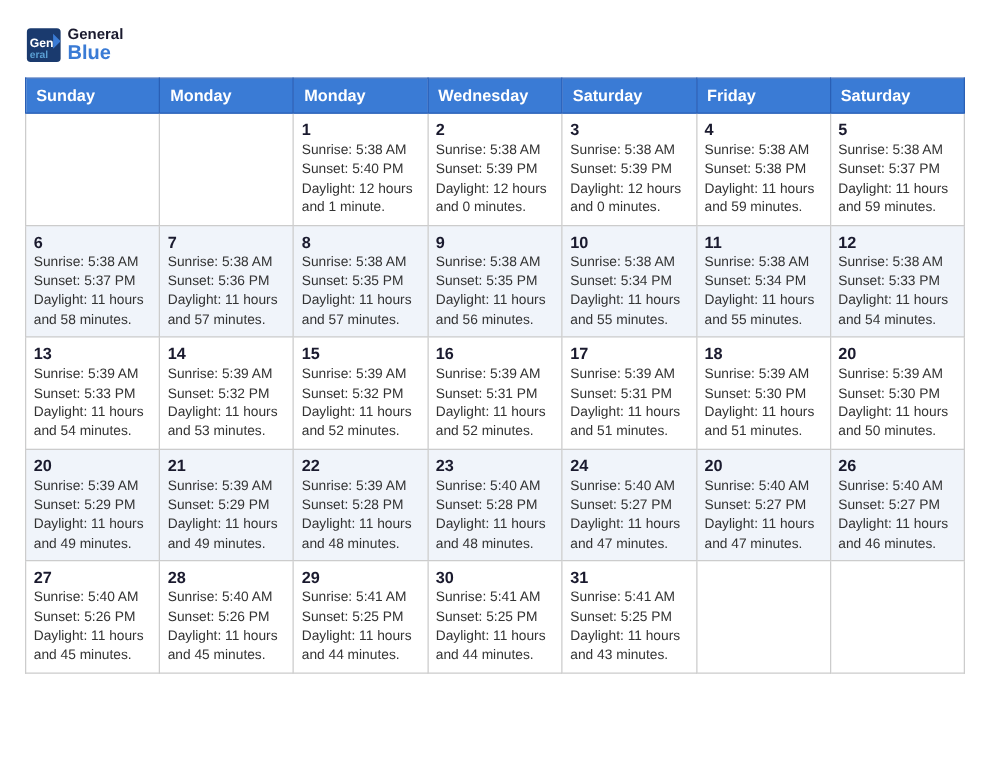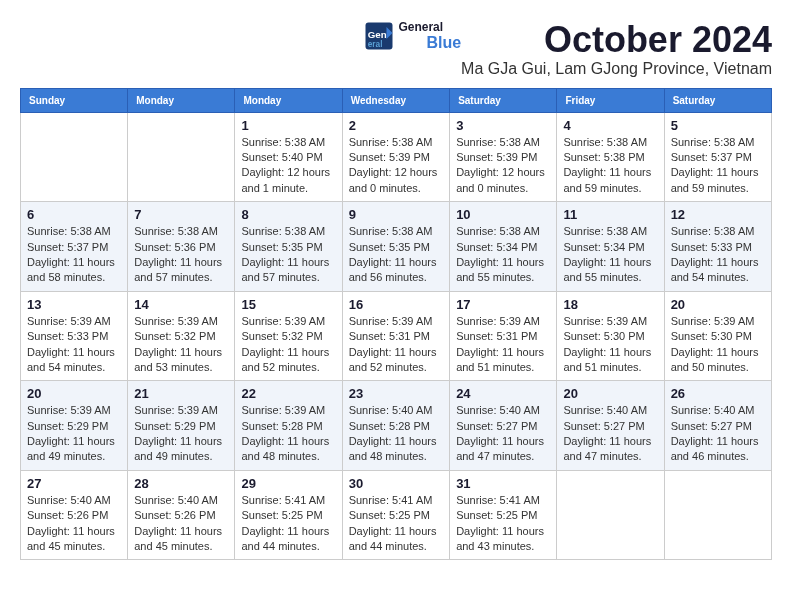--- a/index.html
+++ b/index.html
@@ -6,21 +6,21 @@
     body {
       font-family: Arial, sans-serif;
       background: #fff;
       width: 792px;
       min-height: 612px;
       padding: 20px;
     }
     .header-area {
       display: flex;
       align-items: flex-start;
-      justify-content: flex-end;
+      justify-content: flex-start;
       margin-bottom: 10px;
     }
     .logo {
       display: flex;
       align-items: center;
       gap: 4px;
     }
     .logo-icon {
       width: 30px;
       height: 30px;
@@ -42,21 +42,21 @@
     .calendar {
       width: 100%;
       border-collapse: collapse;
       font-size: 11px;
     }
     .calendar th {
       background: #3a7bd5;
       color: #fff;
       padding: 6px 8px;
       text-align: left;
-      font-size: 10px;
+      font-size: 13px;
       font-weight: bold;
       border: 1px solid #2a5fb5;
     }
     .calendar td {
       border: 1px solid #ccc;
       padding: 5px 6px;
       vertical-align: top;
       width: 108px;
       min-height: 80px;
       background: #fff;
@@ -85,26 +85,22 @@
 <div class="header-area">
   <div class="logo">
     <svg class="logo-icon" viewBox="0 0 40 40">
       <rect x="2" y="2" width="36" height="36" rx="4" fill="#1a3a6e"></rect>
       <text x="5" y="22" font-size="13" fill="white" font-family="Arial" font-weight="bold">Gen</text>
       <text x="5" y="34" font-size="11" fill="#5a9fd4" font-family="Arial" font-weight="bold">eral</text>
       <polygon points="30,8 38,16 30,24" fill="#3a7bd5"></polygon>
     </svg>
     <div>
       <div style="font-size:12px;font-weight:bold;color:#1a1a2e;">General</div>
-      <div style="font-size:16px;font-weight:bold;color:#3a7bd5;margin-left:28px;">Blue</div>
+      <div style="font-size:16px;font-weight:bold;color:#3a7bd5;">Blue</div>
     </div>
-  </div>
-  <div class="title-area">
-    <div class="month-title">October 2024</div>
-    <div class="location-title">Ma GJa Gui, Lam GJong Province, Vietnam</div>
   </div>
 </div>
 
 <table class="calendar">
   <thead>
     <tr>
       <th>Sunday</th>
       <th>Monday</th>
       <th>Monday</th>
       <th>Wednesday</th>

